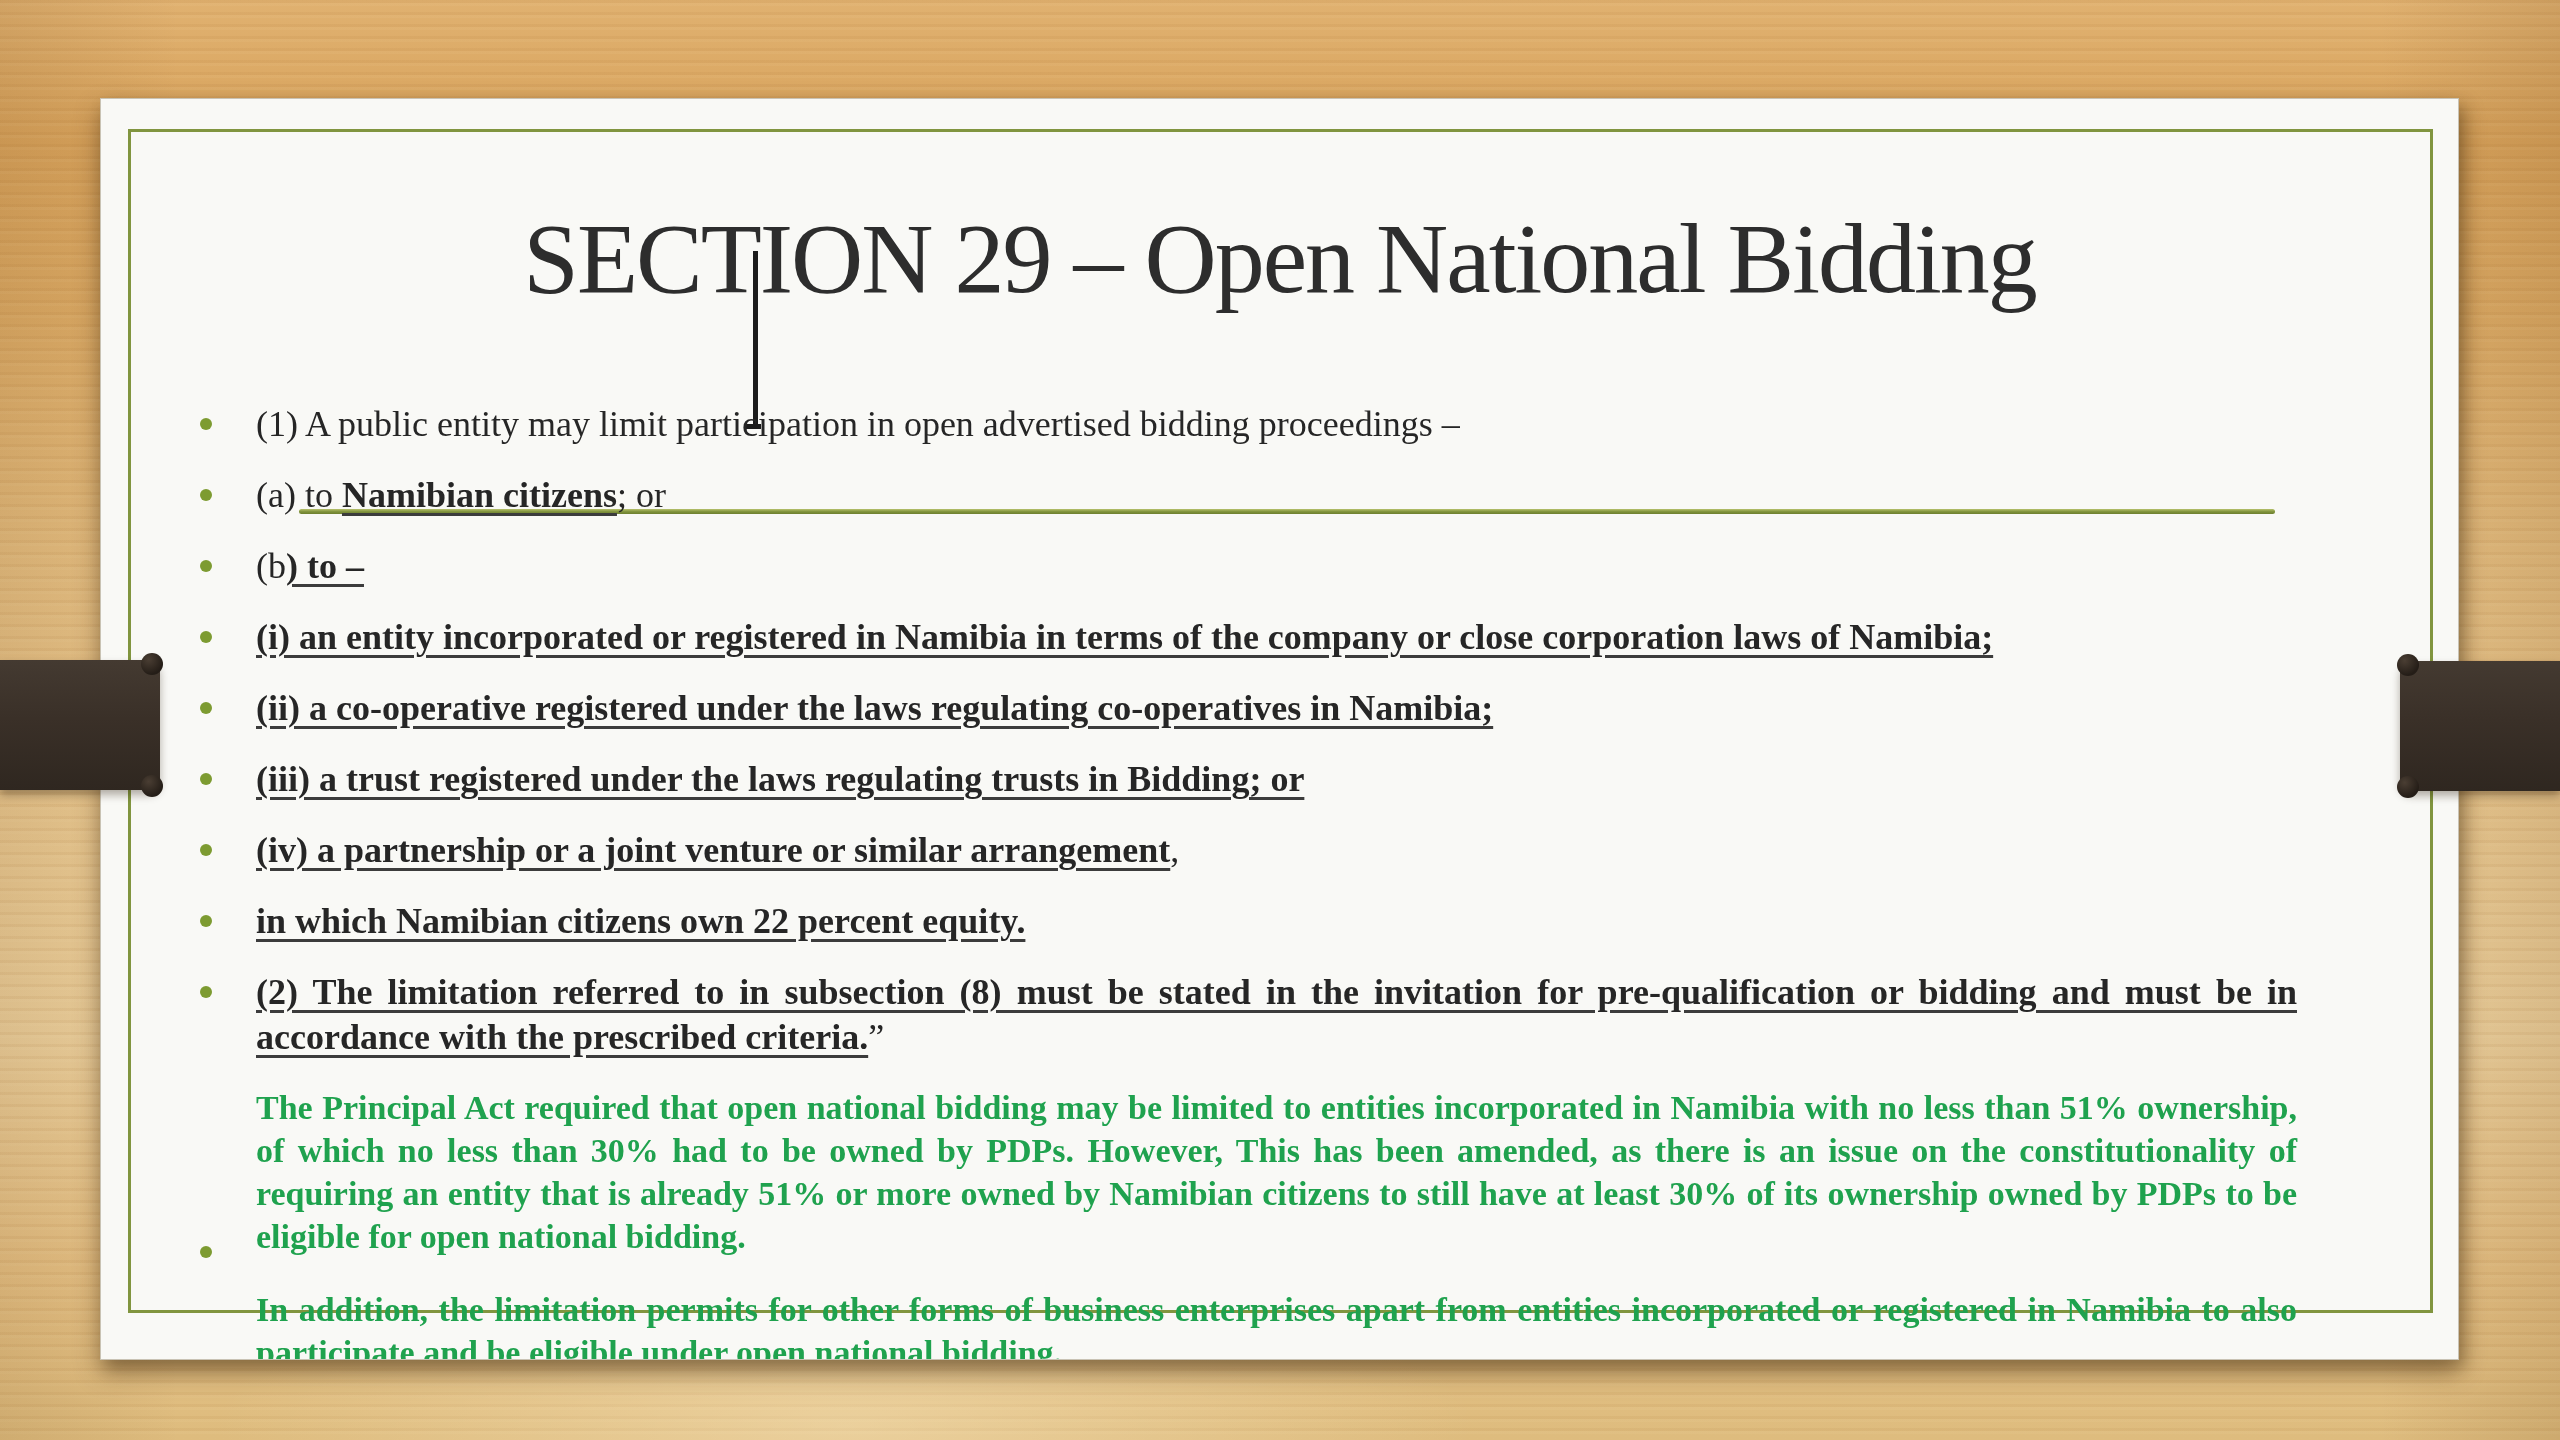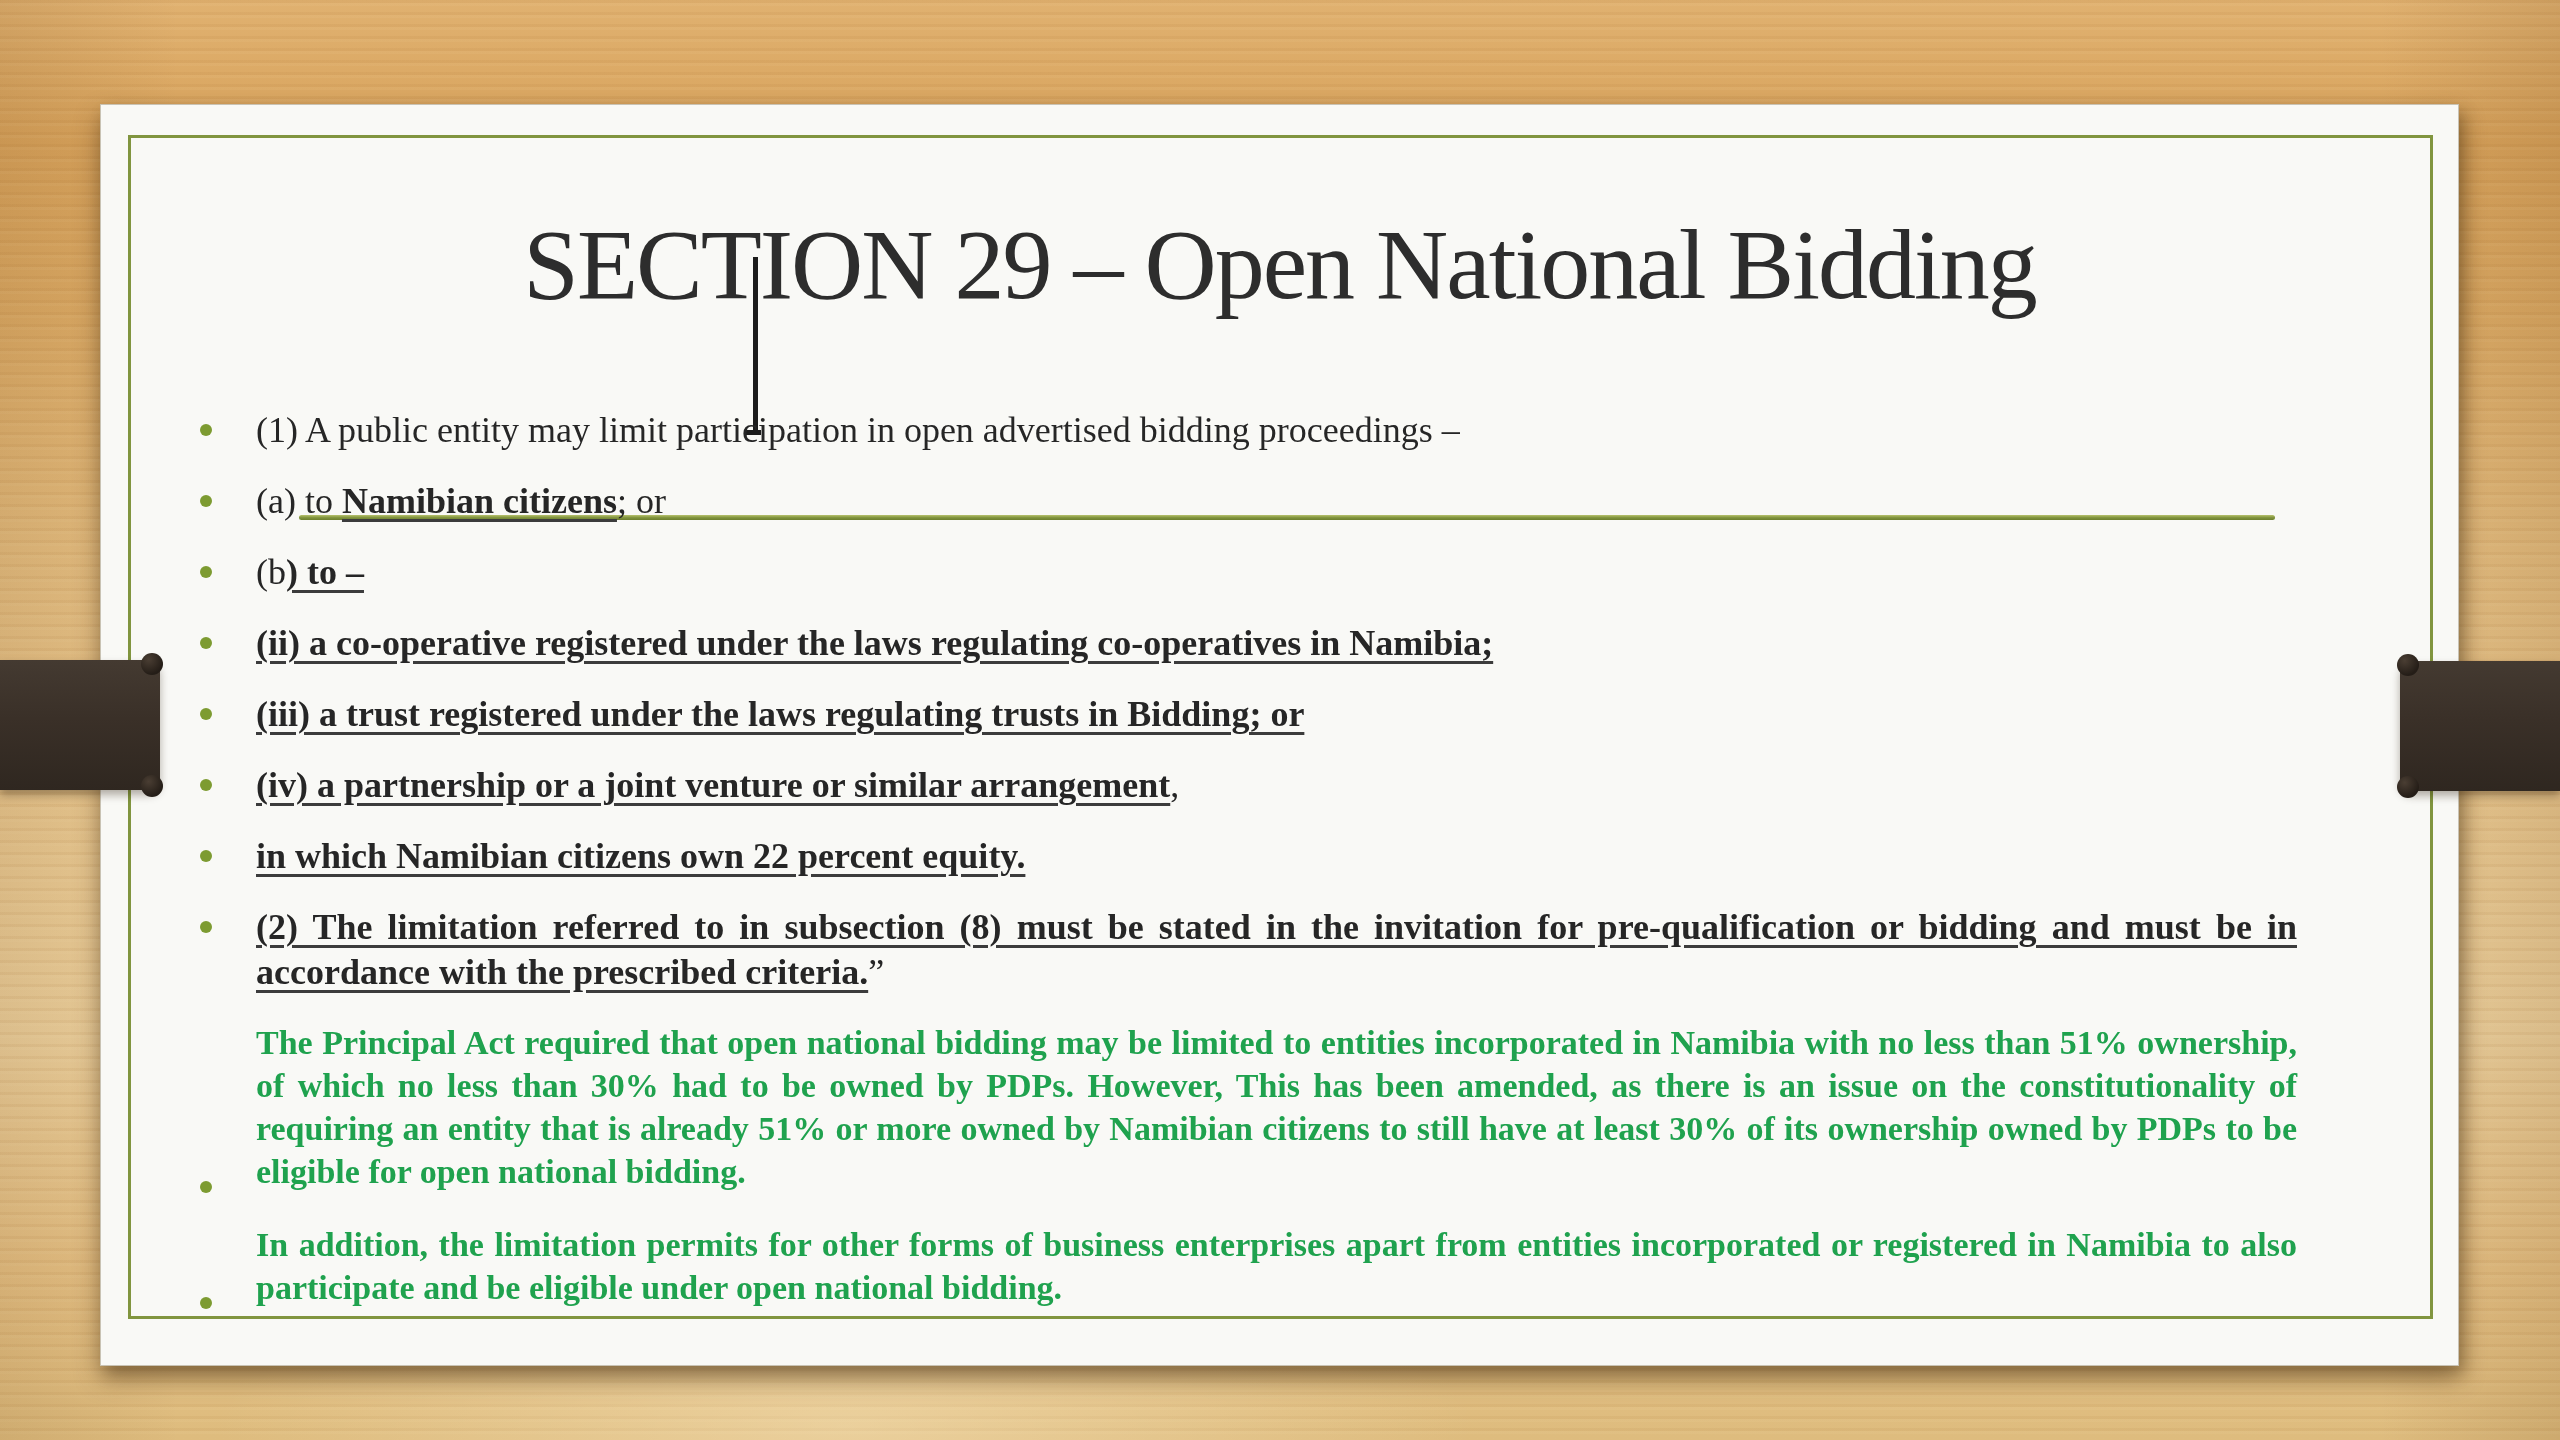--- a/index.html
+++ b/index.html
@@ -9,21 +9,21 @@
     background-image:
       radial-gradient(900px 260px at 33% 99%, rgba(255,240,205,0.38), rgba(255,240,205,0) 70%),
       linear-gradient(90deg, rgba(100,58,14,0.12), rgba(0,0,0,0) 7%, rgba(0,0,0,0) 93%, rgba(100,58,14,0.14)),
       repeating-linear-gradient(180deg, rgba(152,96,36,0.07) 0 3px, rgba(255,242,205,0.05) 3px 6px, rgba(0,0,0,0) 6px 12px),
       linear-gradient(180deg, #e0b170 0%, #d8a35c 10%, #dcab66 22%, #e4bd80 38%, #e9c890 55%, #ecd09d 72%, #e5c084 88%, #debc7e 100%);
     position:relative;
   }
 
   
   .slide{
-    position:absolute; left:100px; top:104px; width:2357px; height:1260px;
+    position:absolute; left:100px; top:98px; width:2357px; height:1260px;
     background:#f9f9f6;
     border:1px solid #c9c3b4;
     box-shadow: 0 12px 24px rgba(70,45,15,0.45), 6px 8px 14px rgba(70,45,15,0.28);
     overflow:hidden;
   }
   .frame{
     position:absolute; left:27px; top:30px; right:25px; bottom:46px;
     border:3px solid #81953f;
     pointer-events:none;
   }
@@ -118,20 +118,26 @@
       <li class="row">
         <span class="dotcell">
           <span class="dot"></span>
         </span>
         <span class="txt"><span class="seg-plain">(b</span><span class="seg-bu">) to –</span></span>
       </li>
       <li class="row">
         <span class="dotcell">
           <span class="dot"></span>
         </span>
+        <span class="txt"><span class="seg-bu">(i) an entity incorporated or registered in Namibia in terms of the company or close corporation laws of Namibia;</span></span>
+      </li>
+      <li class="row">
+        <span class="dotcell">
+          <span class="dot"></span>
+        </span>
         <span class="txt"><span class="seg-bu">(ii) a co-operative registered under the laws regulating co-operatives in Namibia;</span></span>
       </li>
       <li class="row">
         <span class="dotcell">
           <span class="dot"></span>
         </span>
         <span class="txt"><span class="seg-bu">(iii) a trust registered under the laws regulating trusts in Bidding; or</span></span>
       </li>
       <li class="row">
         <span class="dotcell">

